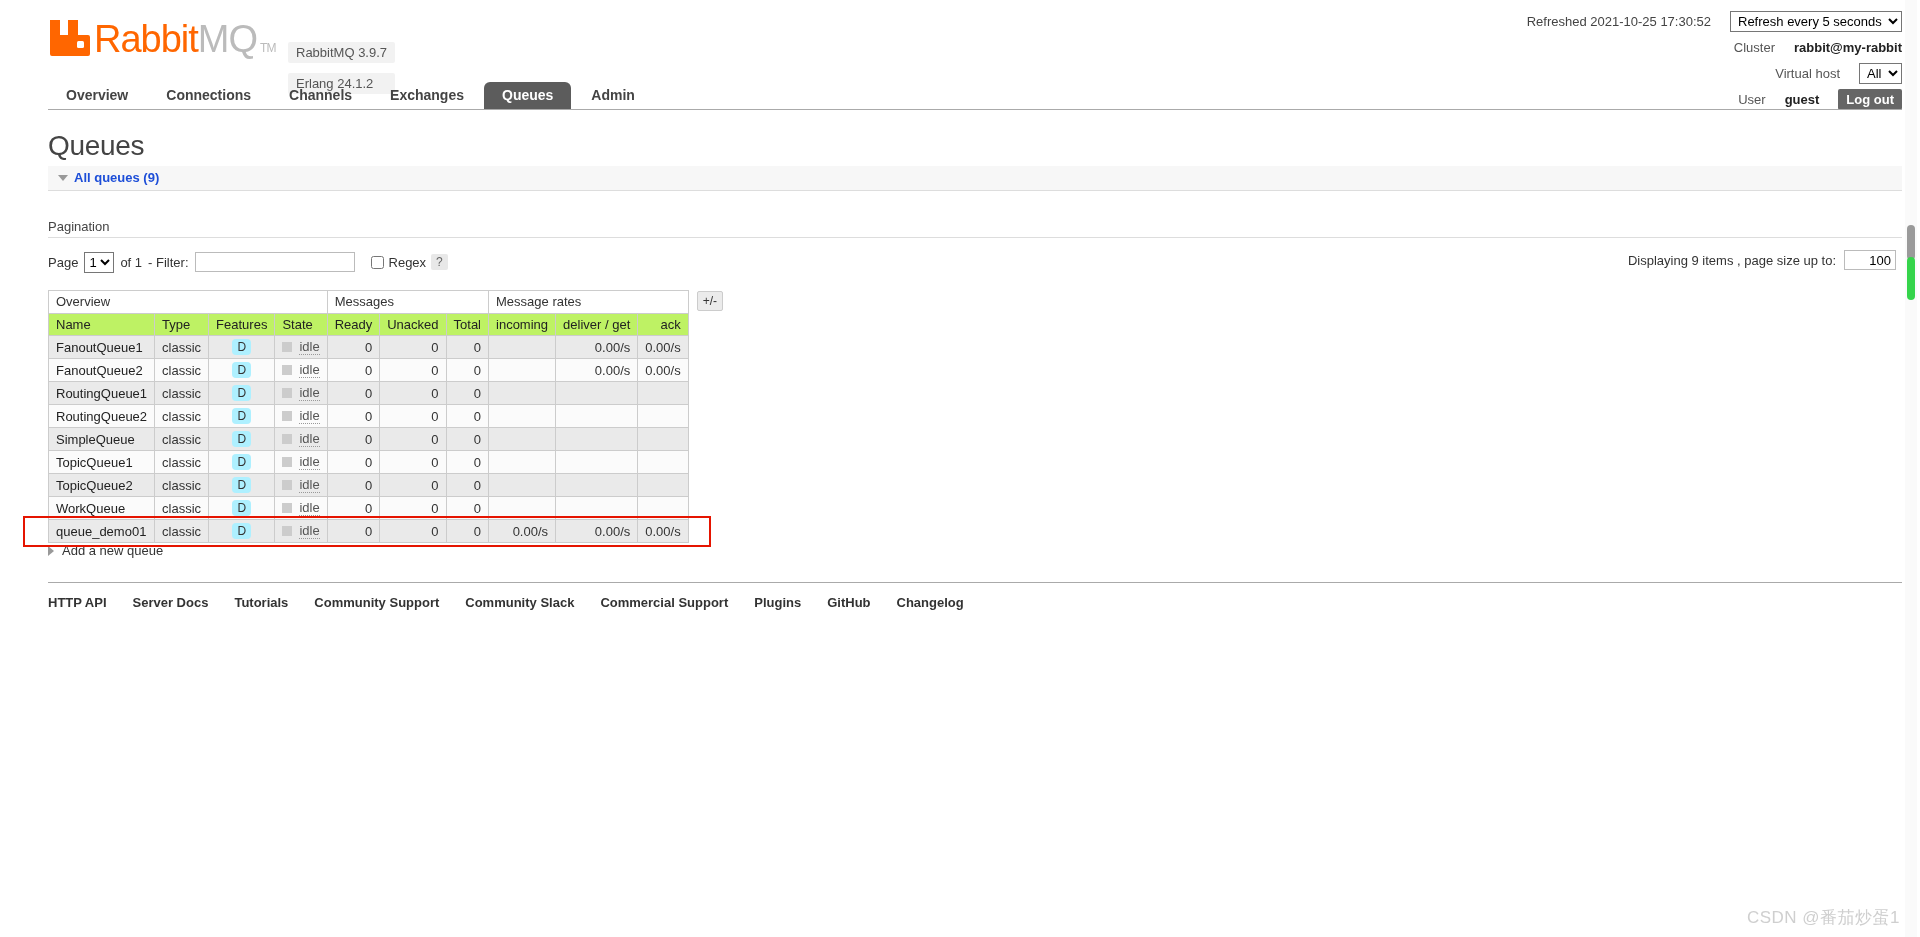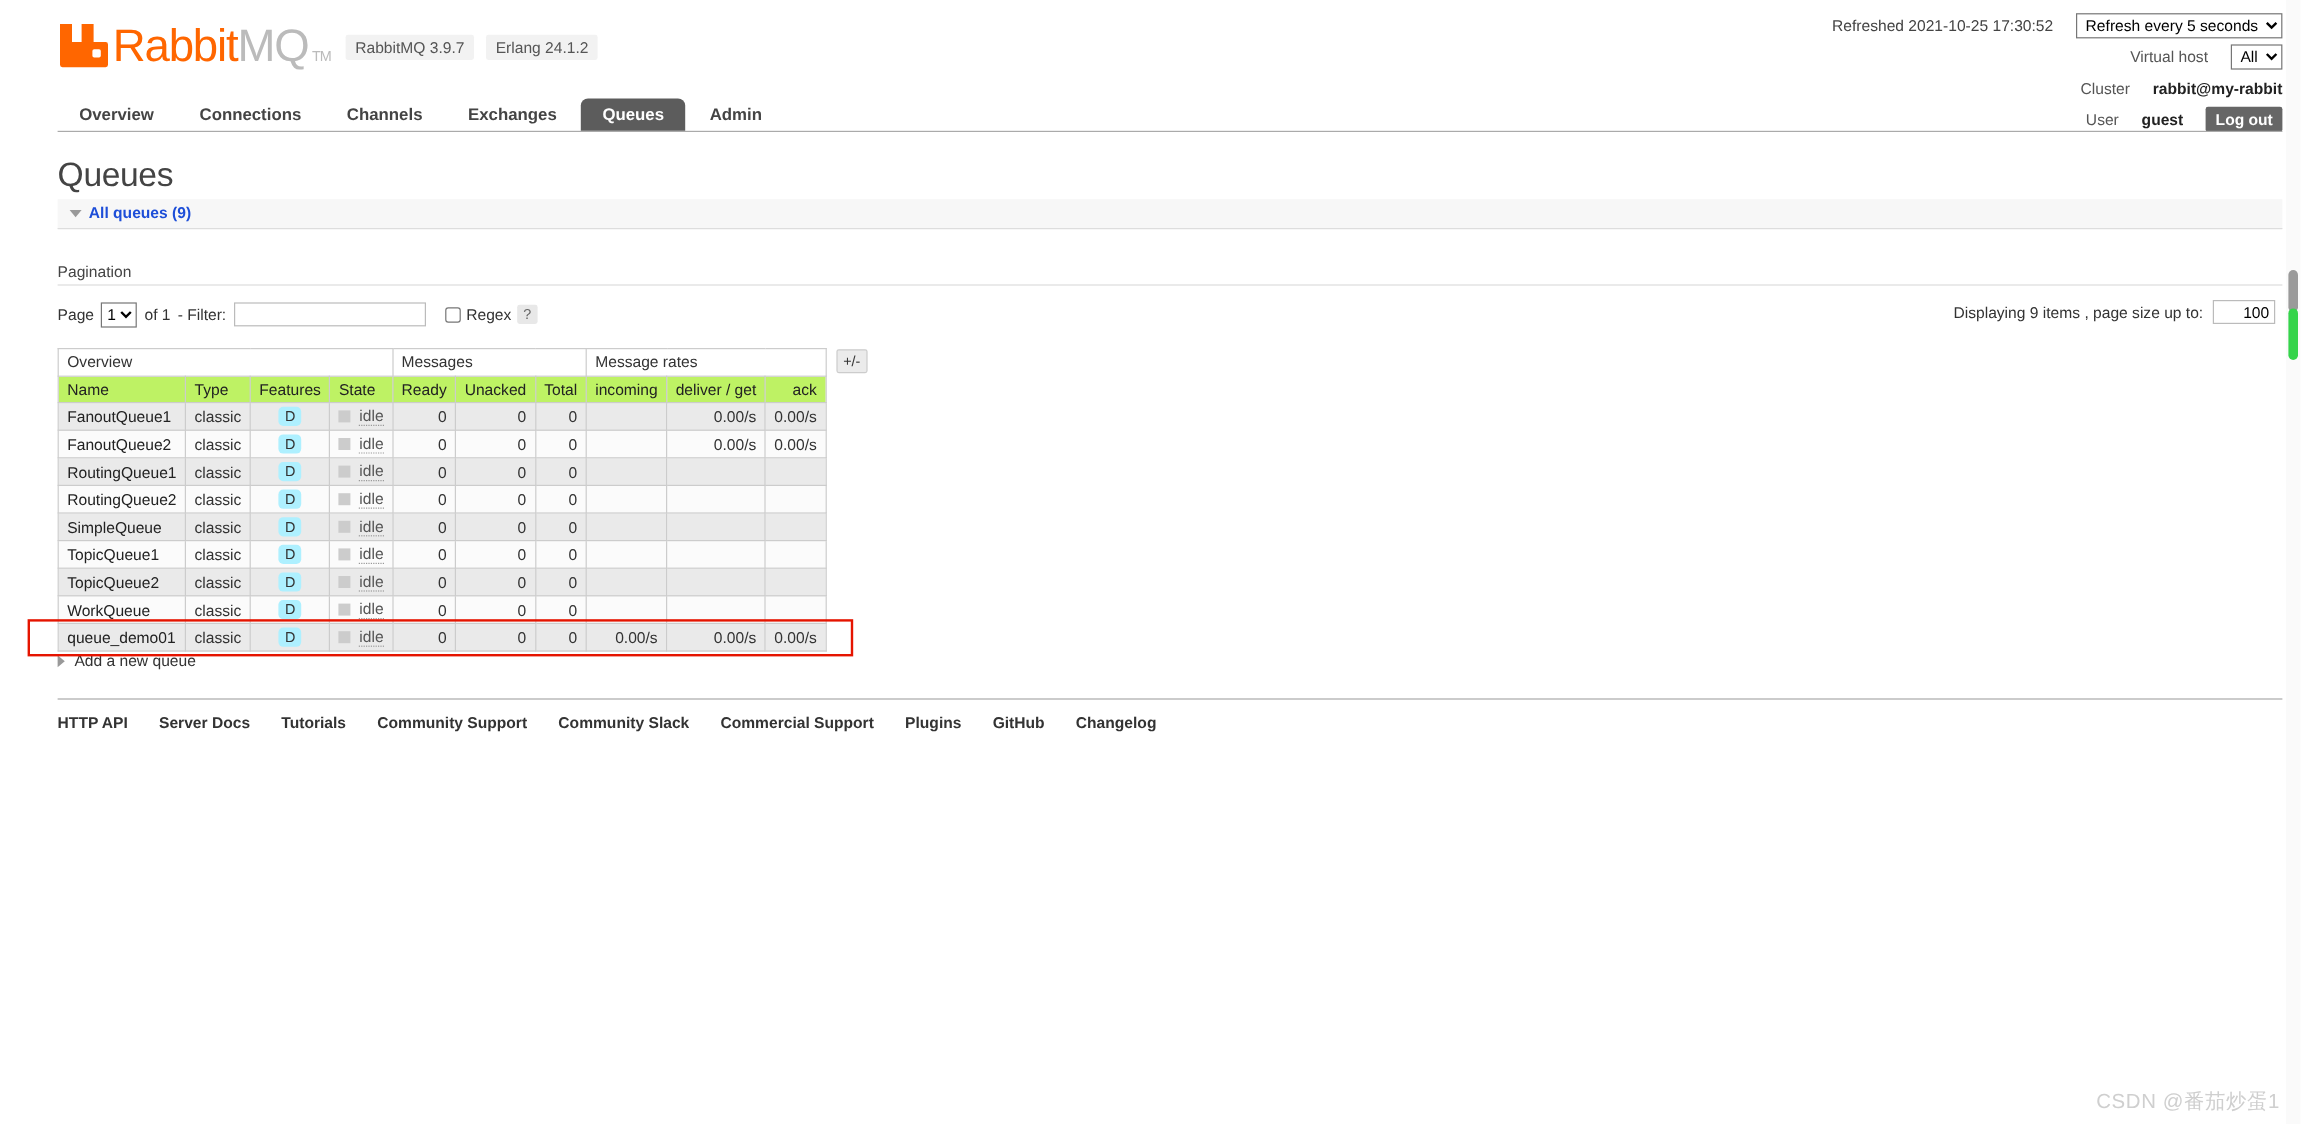--- a/index.html
+++ b/index.html
@@ -35,22 +35,22 @@
     letter-spacing: -1px;
     line-height: 1;
     margin-left: 2px;
   }
   .logo-rabbit { color: #f60; }
   .logo-mq { color: #bbb; }
   .logo-tm { color: #bbb; font-size: 12px; margin-left: 3px; margin-bottom: 3px; }
 
   .version-badges {
     position: absolute;
-    left: 288px; top: 29px;
-    display: flex; gap: 10px;
+    left: 288px; top: 42px;
+    display: flex; gap: 10px; flex-direction: column;
   }
   .badge {
     background: #f2f2f2;
     color: #555;
     font-size: 13px;
     padding: 3px 8px;
     border-radius: 2px;
     white-space: nowrap;
   }
 
@@ -362,28 +362,28 @@
     </div>
 
     <div class="hdr-right">
       <div class="hdr-line">
         <span>Refreshed 2021-10-25 17:30:52</span>
         <select class="hdr-select">
           <option>Refresh every 5 seconds</option>
         </select>
       </div>
       <div class="hdr-line">
+        <span class="hdr-label">Cluster</span>
+        <span class="strong">rabbit@my-rabbit</span>
+      </div>
+      <div class="hdr-line">
         <span class="hdr-label">Virtual host</span>
         <select class="hdr-select">
           <option>All</option>
         </select>
-      </div>
-      <div class="hdr-line">
-        <span class="hdr-label">Cluster</span>
-        <span class="strong">rabbit@my-rabbit</span>
       </div>
       <div class="hdr-line">
         <span class="hdr-label">User</span>
         <span class="strong">guest</span>
         <button class="logout-btn">Log out</button>
       </div>
     </div>
 
     <div class="nav" id="nav-tabs">
         <div class="tab">Overview</div>

